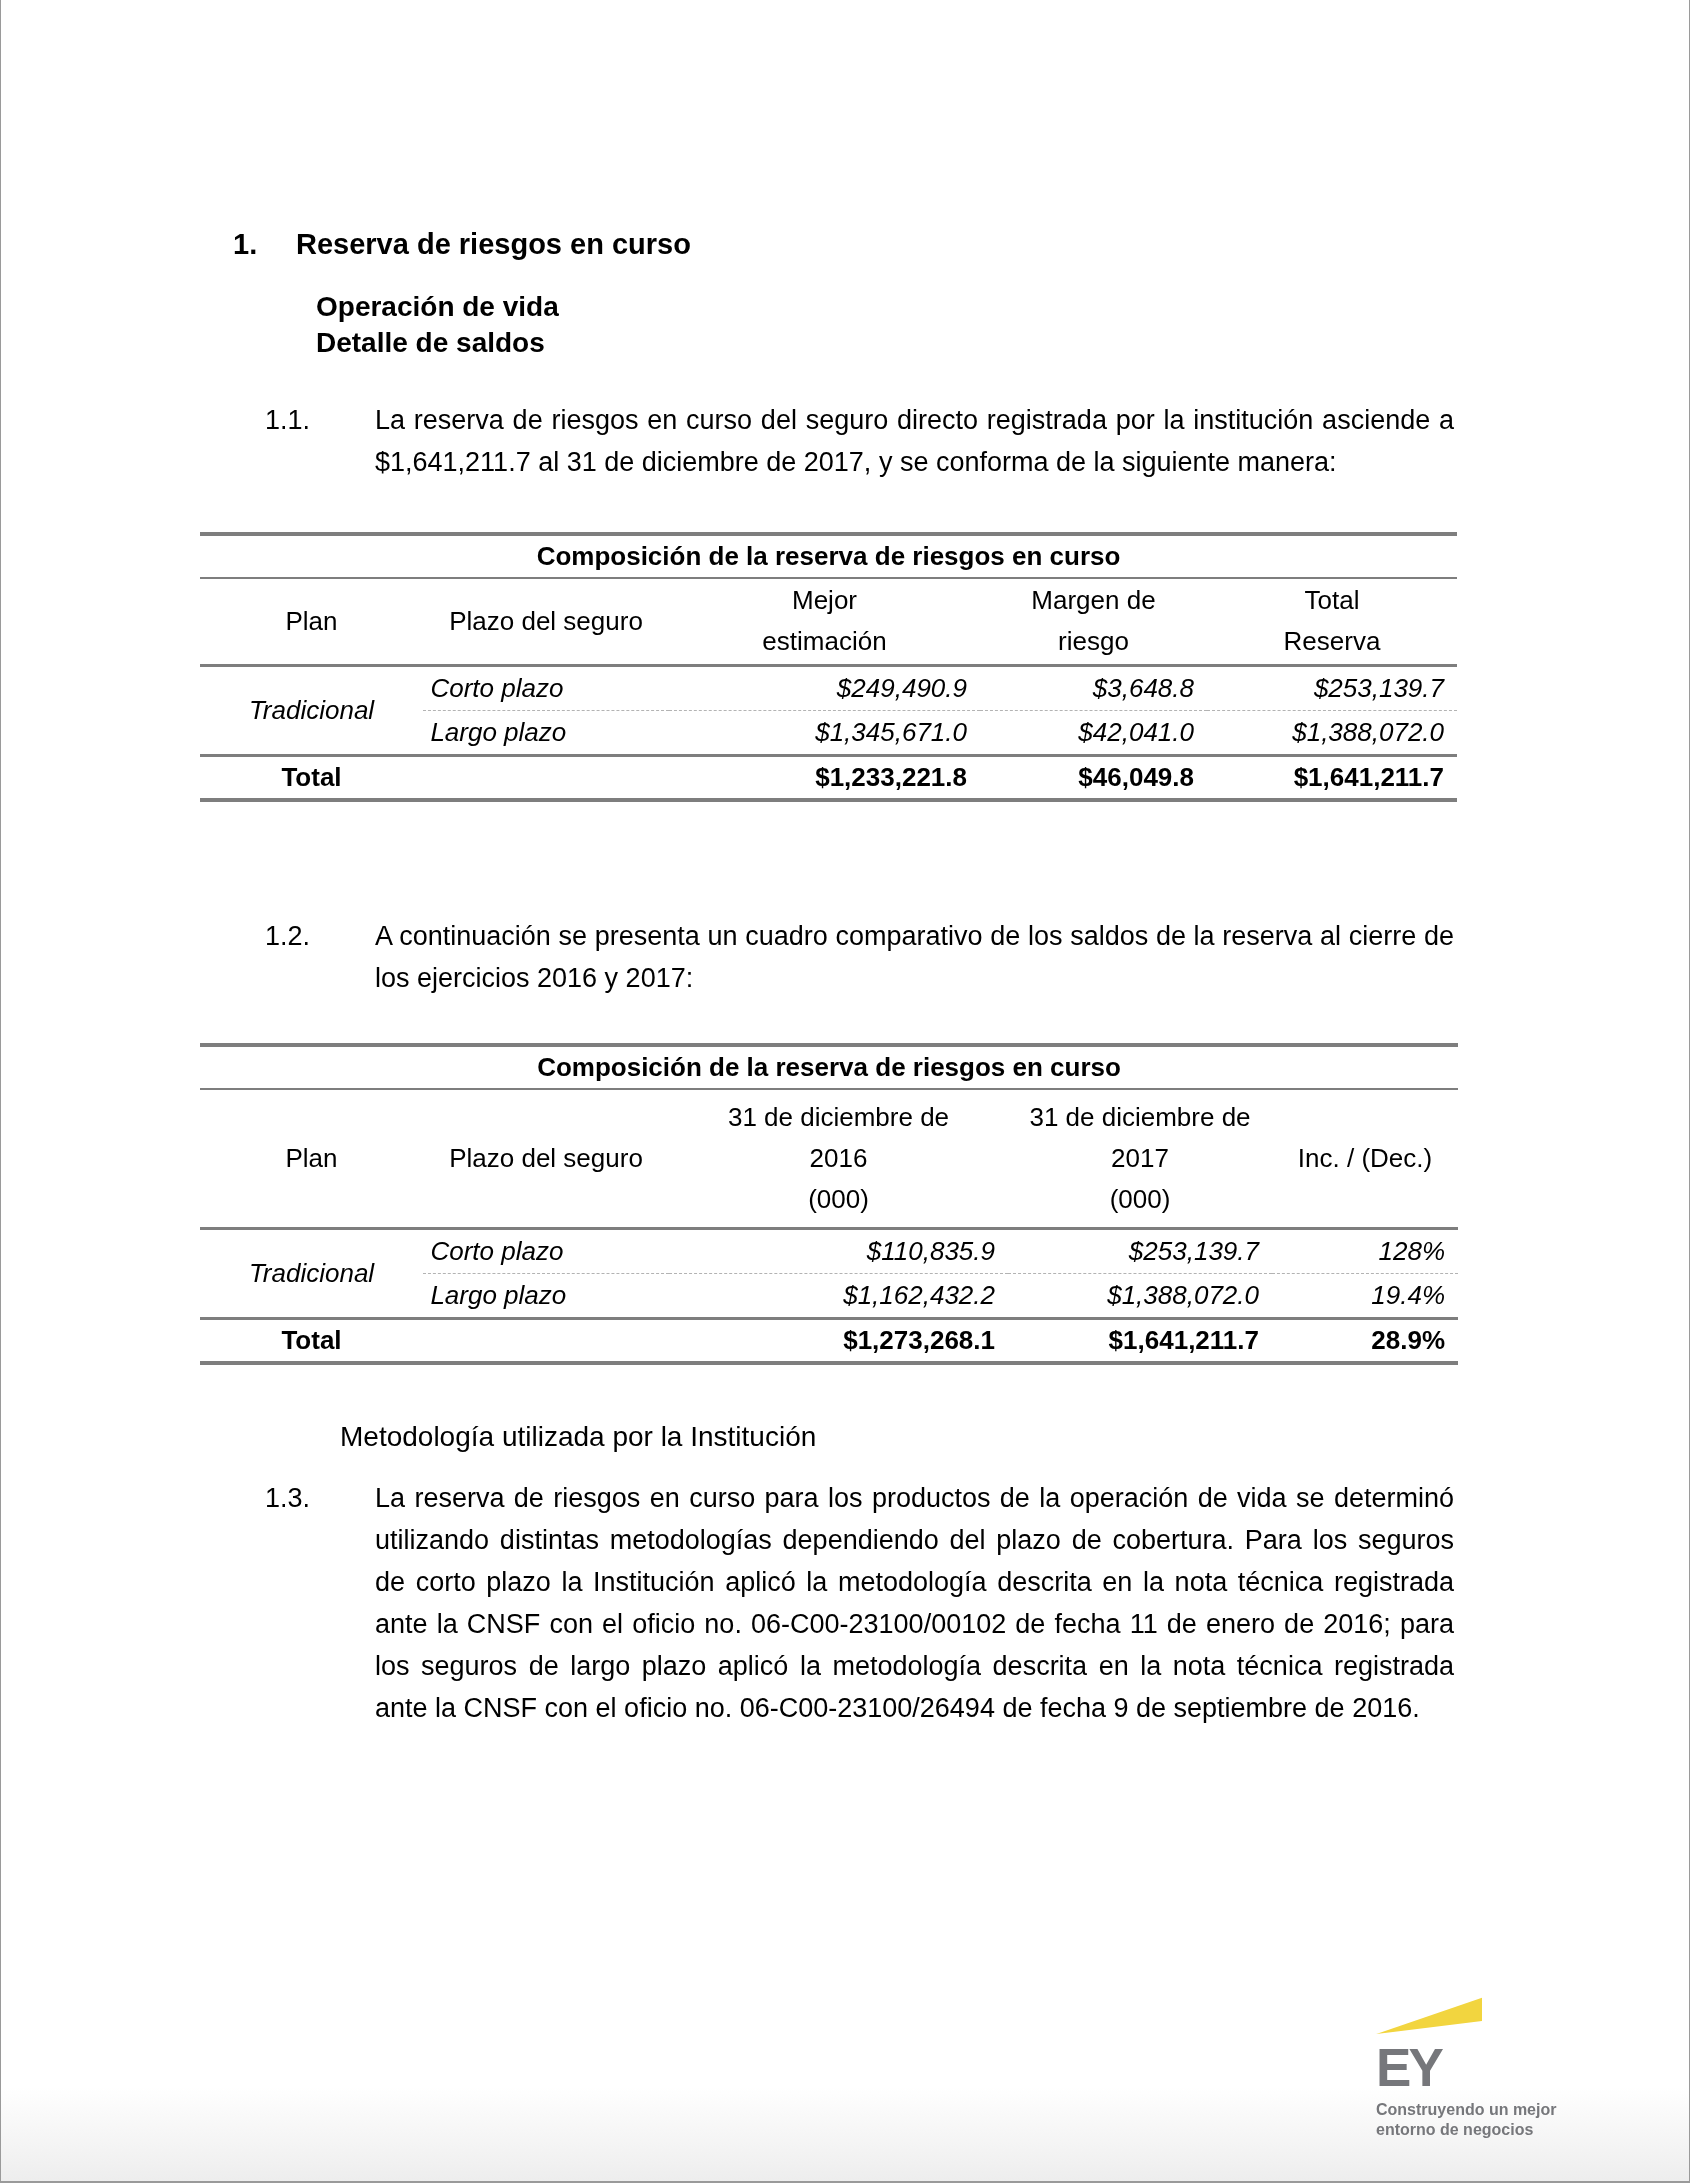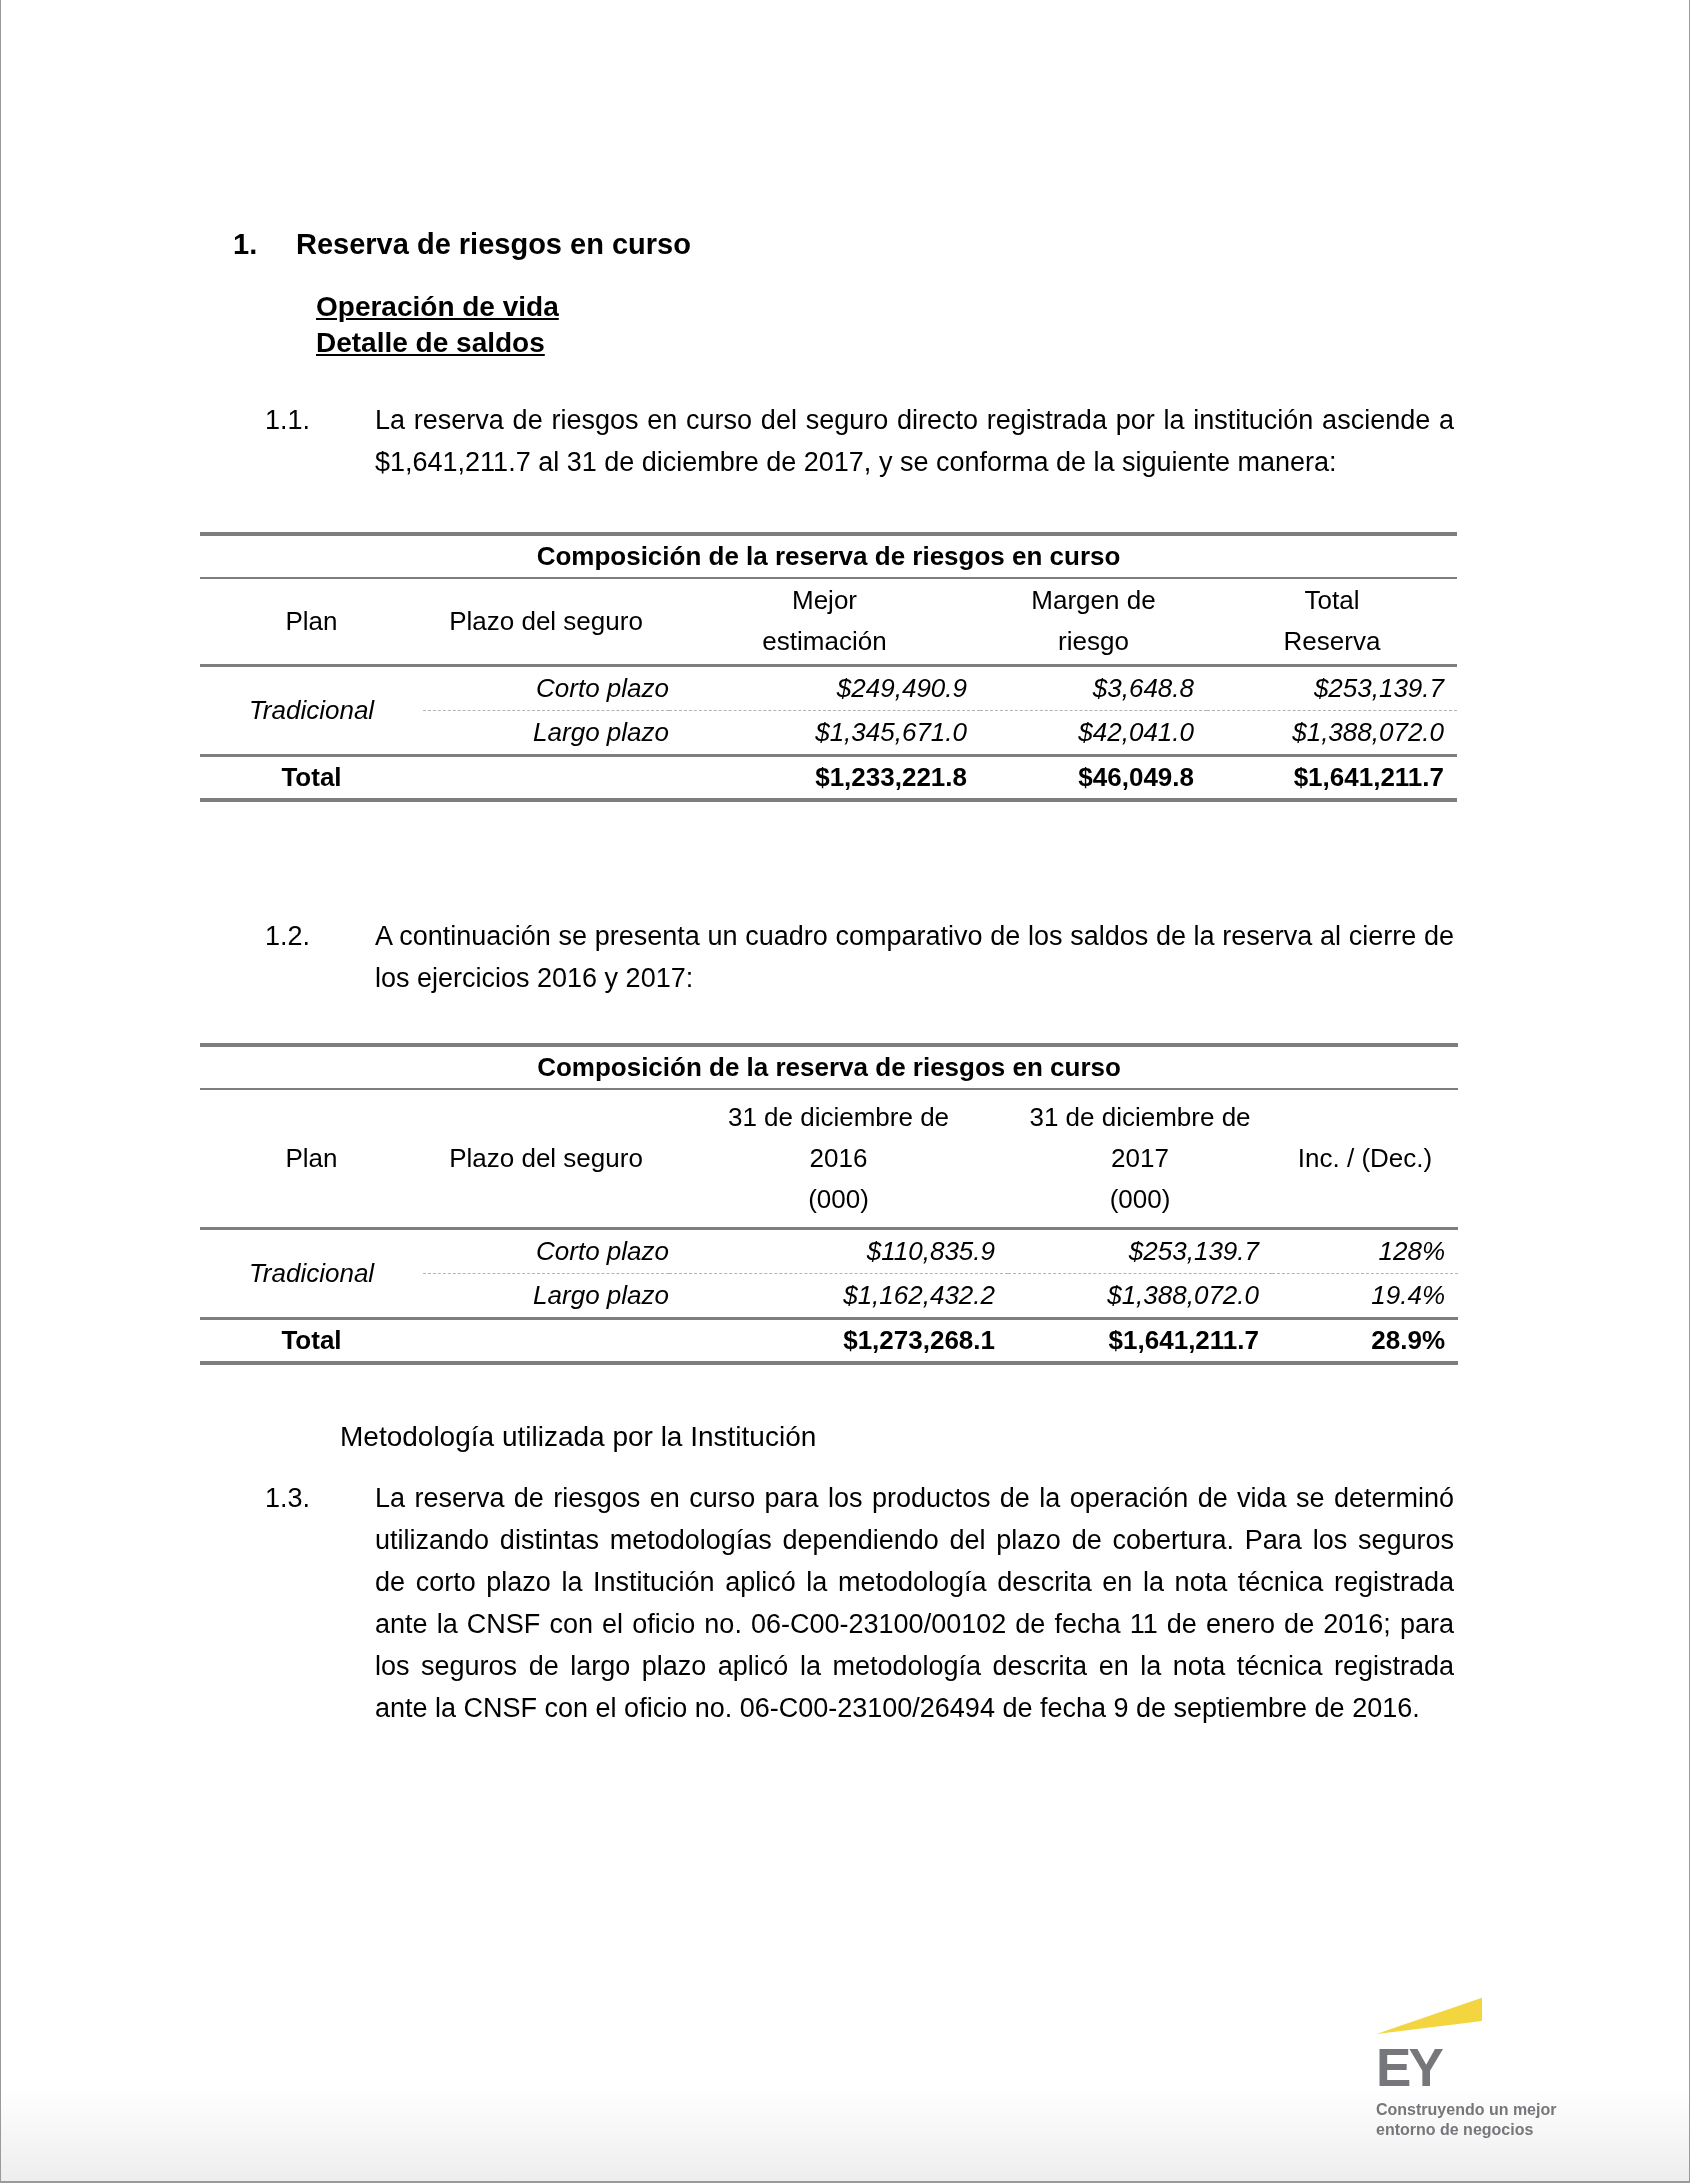--- a/index.html
+++ b/index.html
@@ -13,21 +13,21 @@
     border-left:1.9px solid #9a9a9a;
     border-right:1.9px solid #9a9a9a;
     border-bottom:2.8px solid #9a9a9a;
     background:linear-gradient(180deg,#ffffff 0px,#ffffff 2087px,#ededed 2183px);
     overflow:hidden;
   }
 
   
   .heading { position:absolute; left:232px; top:228px; display:flex; font-weight:bold; font-size:29px; }
   .heading .h-num { width:63px; }
-  .subtitles { position:absolute; left:315px; top:289px; font-weight:bold; font-size:28px; line-height:36px;text-decoration:underline; }
+  .subtitles { position:absolute; left:315px; top:289px; font-weight:bold; font-size:28px; line-height:36px; }
   .methodology { position:absolute; left:339px; top:1421px; font-weight:normal; font-size:28px; }
 
   
   .para { position:absolute; left:264px; width:1189px; display:flex; font-size:27px; line-height:42px;gap:13px; }
   .para .p-num { width:97px; flex:0 0 97px; }
   .para .p-text { flex:1; text-align:justify; }
 
   
   table.t {
     position:absolute; left:199px; width:1257px;
@@ -40,21 +40,21 @@
   .title-row td {
     height:44px; text-align:center; font-weight:bold;
     border-bottom:2.8px solid #7e7e7e;
   }
   .head-row td { text-align:center; border-bottom:3.7px solid #7e7e7e; }
   .t1 .head-row td { height:87px; }
   .t2 .head-row td { height:139px; }
   .head-row .hline { line-height:41px; }
   .t .data td { height:45px; font-style:italic; }
   .t .plan-cell { text-align:center; font-style:italic; }
-  .t .plazo { text-align:right; padding-left:7.4px; }
+  .t .plazo { text-align:left; padding-left:7.4px; }
   .t .num { text-align:right; padding-right:13px; }
   .t .dashed { border-bottom:1.9px dashed #b3b3b3; }
   .t .total-row td { height:45px; font-weight:bold; border-top:3.7px solid #7e7e7e; }
   .t .total-label { text-align:center; }
 
   
   .footer { position:absolute; left:455px; top:2037px; font-size:25px; }
   .footer span { margin-right:7.4px; }
 
   

